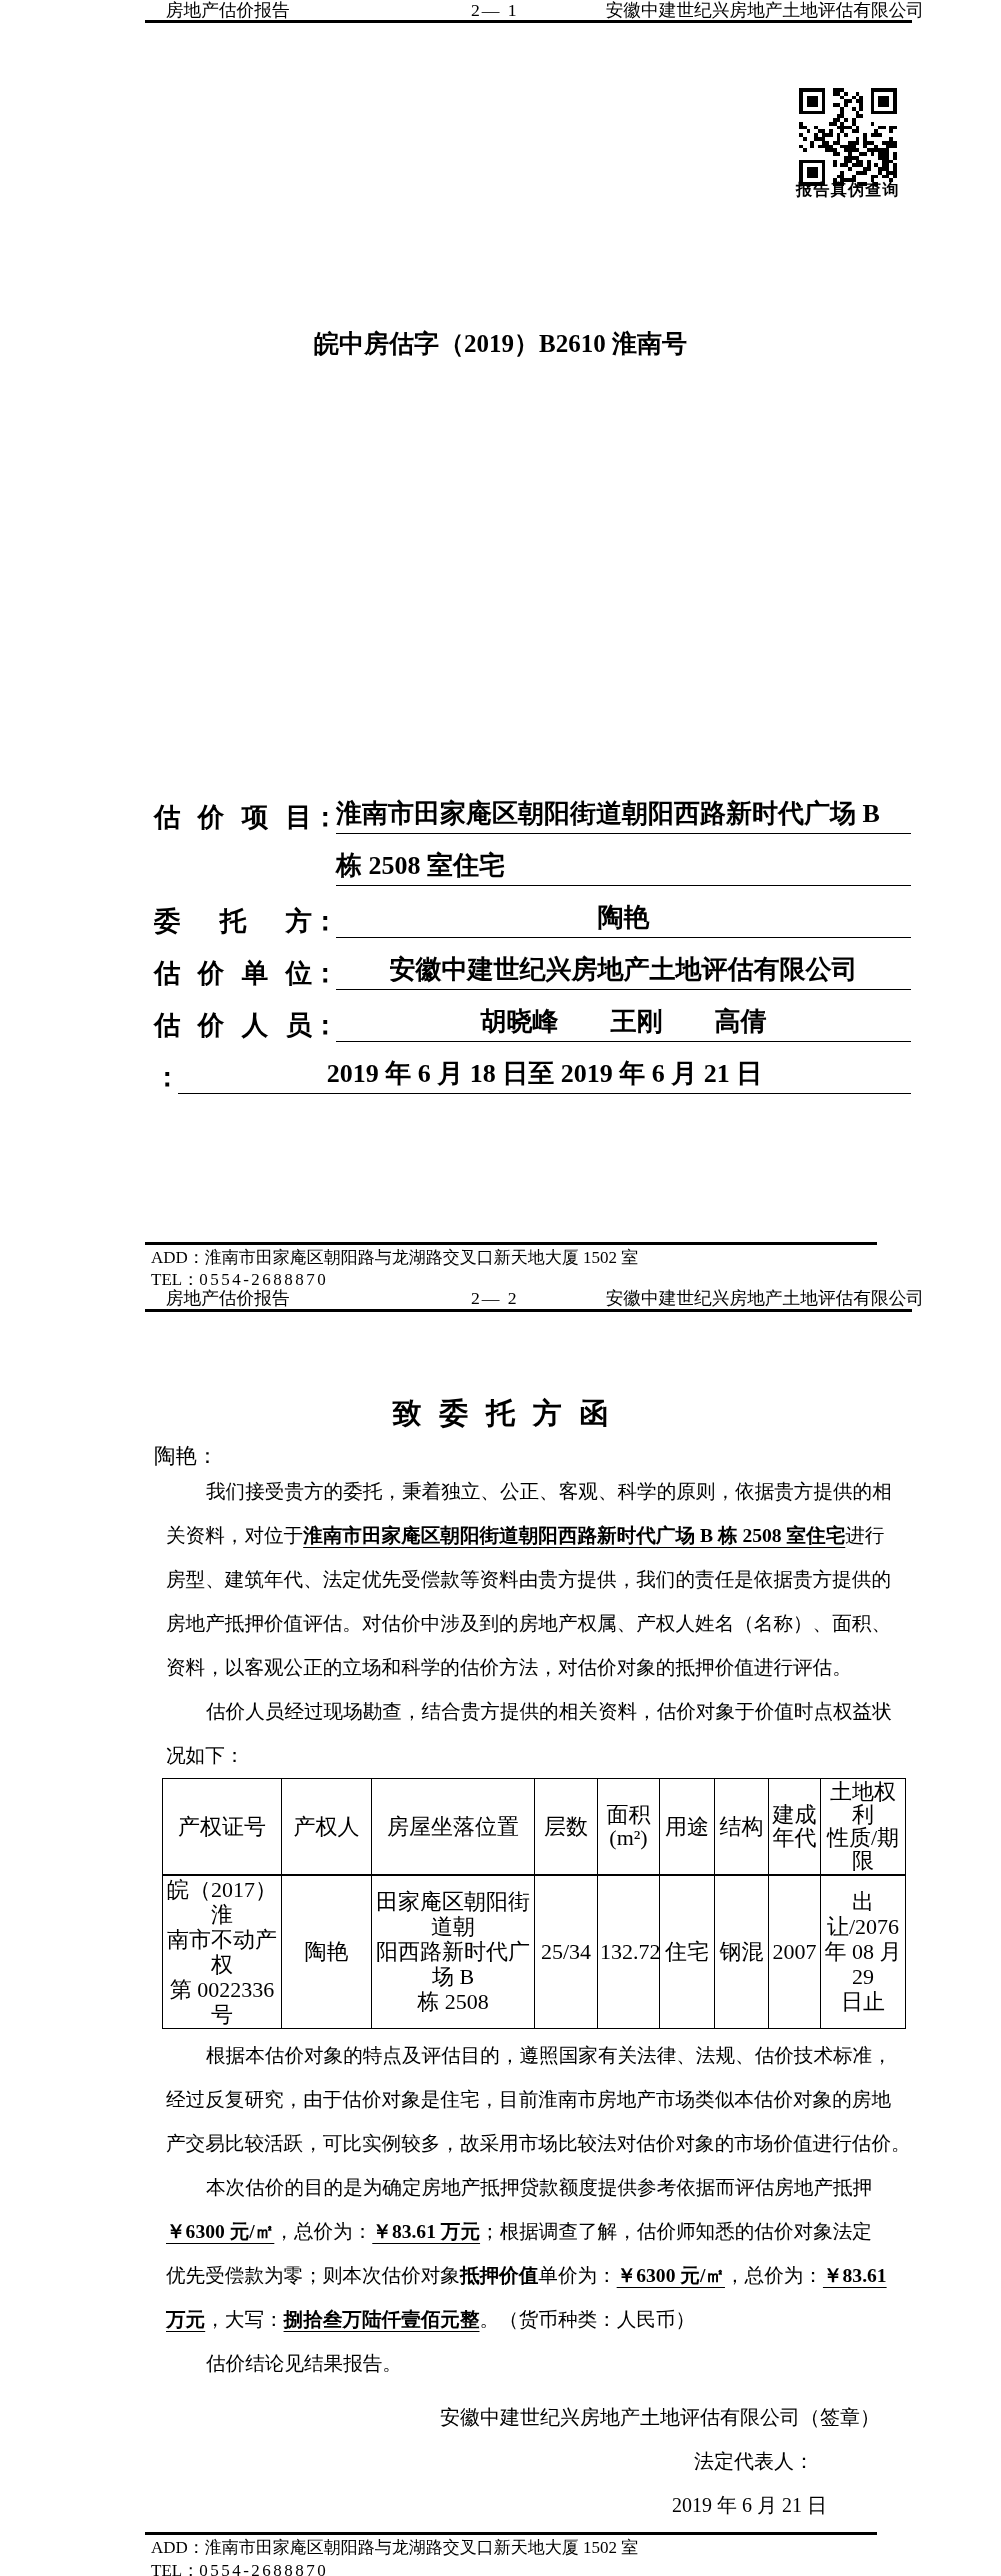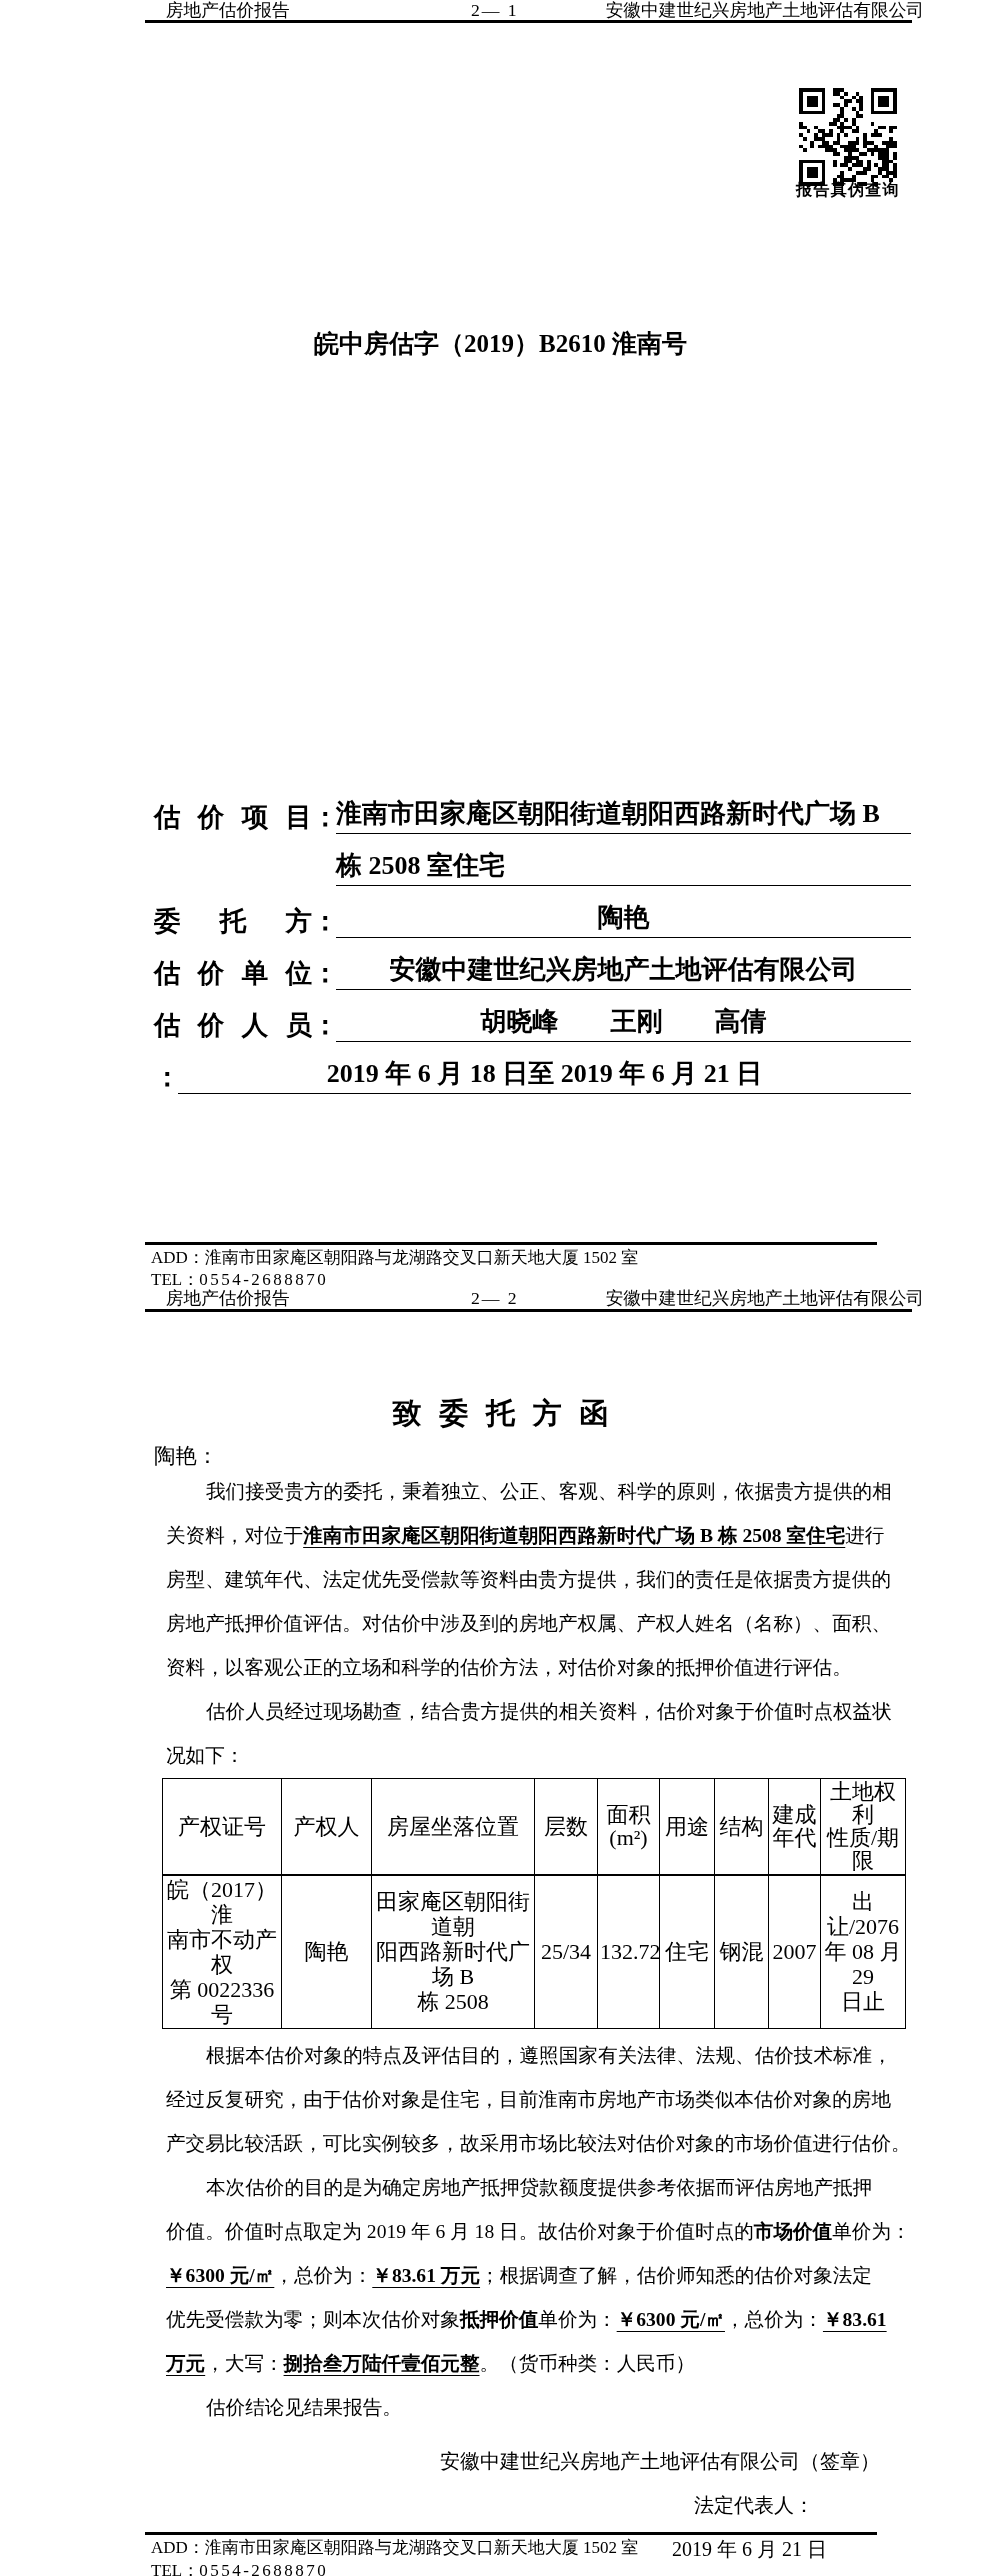--- a/index.html
+++ b/index.html
@@ -401,21 +401,20 @@
       </table>
 
       <div style="margin-top:5px;">
           <div>
             <div class="line indent"><span>根据本估价对象的特点及评估目的，遵照国家有关法律、法规、估价技术标准，</span></div>
             <div class="line"><span>经过反复研究，由于估价对象是住宅，目前淮南市房地产市场类似本估价对象的房地</span></div>
             <div class="line"><span>产交易比较活跃，可比实例较多，故采用市场比较法对估价对象的市场价值进行估价。</span></div>
           </div>
           <div>
             <div class="line indent"><span>本次估价的目的是为确定房地产抵押贷款额度提供参考依据而评估房地产抵押</span></div>
-            <div class="line"><span>价值。价值时点取定为 2019 年 6 月 18 日。故估价对象于价值时点的</span><span class="b">市场价值</span><span>单价为：</span></div>
             <div class="line"><span class="b u">￥6300 元/㎡</span><span>，总价为：</span><span class="b u">￥83.61 万元</span><span>；根据调查了解，估价师知悉的估价对象法定</span></div>
             <div class="line"><span>优先受偿款为零；则本次估价对象</span><span class="b">抵押价值</span><span>单价为：</span><span class="b u">￥6300 元/㎡</span><span>，总价为：</span><span class="b u">￥83.61</span></div>
             <div class="line"><span class="b u">万元</span><span>，大写：</span><span class="b u">捌拾叁万陆仟壹佰元整</span><span>。（货币种类：人民币）</span></div>
           </div>
           <div>
             <div class="line indent"><span>估价结论见结果报告。</span></div>
           </div>
         </div>
 
       <div class="signature">

